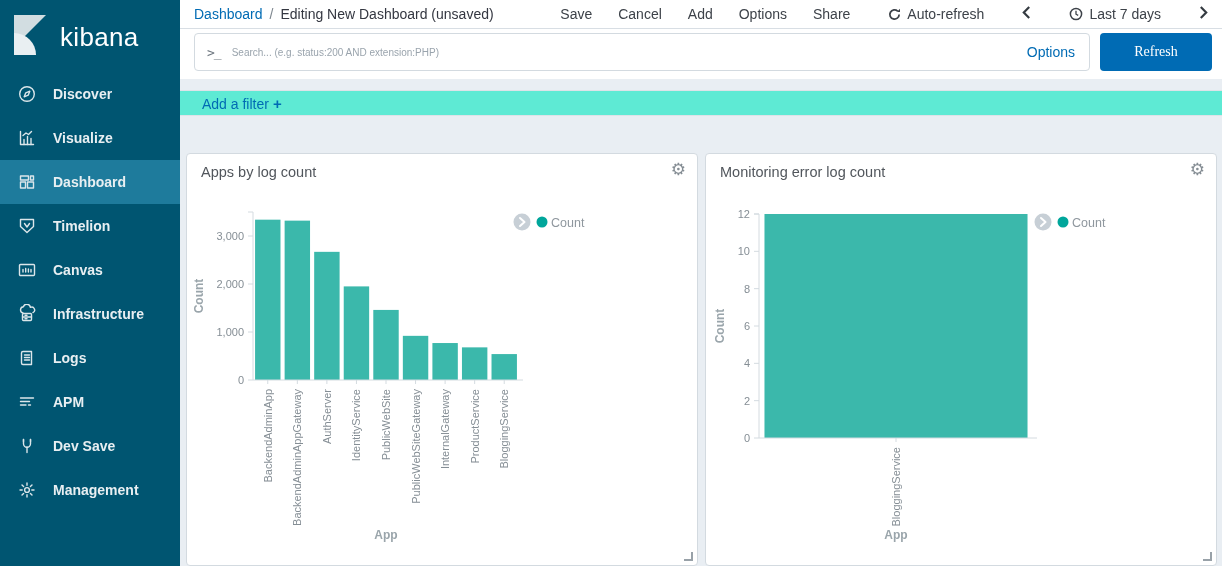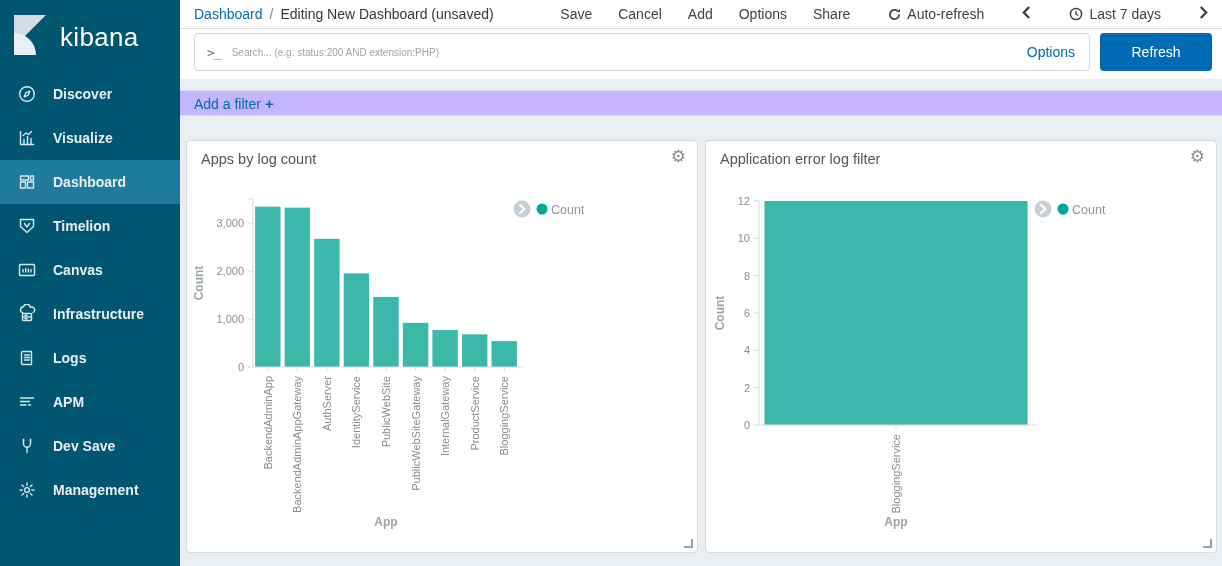--- a/index.html
+++ b/index.html
@@ -27,27 +27,27 @@
   .tm{cursor:pointer;color:#3d4249;display:flex;align-items:center;gap:6px}
   .tm svg{display:block}
   .chev{cursor:pointer;display:flex;align-items:center}
 
   .searchrow{background:#fff;height:46px;display:flex;align-items:flex-start;padding:4px 10px 0 14px;gap:10px;flex-shrink:0}
   .searchbox{flex:1;height:38px;border:1px solid #d3dae0;border-radius:4px;background:#fff;display:flex;align-items:center;box-sizing:border-box}
   .prompt{font-family:"DejaVu Sans Mono",monospace;color:#6d767f;font-size:13px;padding:0 9px 0 12px;letter-spacing:-1px}
   .searchbox input{flex:1;border:none;outline:none;font-size:10px;font-family:"Liberation Sans",sans-serif;color:#343741;background:transparent}
   .searchbox input::placeholder{color:#9aa4ad}
   .opts{color:#006bb4;font-size:14px;padding-right:14px;cursor:pointer;text-decoration:none}
-  .refresh{width:112px;height:38px;background:#006bb4;color:#fff;border:none;border-radius:4px;font-size:14px;font-family:Liberation Sans, sans-serif;cursor:pointer}
-
-  .filterbar{margin-top:11px;background:#c4b5fd;border-top:1px solid #dde3e8;border-bottom:1px solid #dde3e8;height:24px;display:flex;align-items:center;padding-left:14px;flex-shrink:0}
+  .refresh{width:112px;height:38px;background:#006bb4;color:#fff;border:none;border-radius:4px;font-size:14px;font-family:Liberation Serif, serif;cursor:pointer}
+
+  .filterbar{margin-top:11px;background:#5eead4;border-top:1px solid #dde3e8;border-bottom:1px solid #dde3e8;height:24px;display:flex;align-items:center;padding-left:22px;flex-shrink:0}
   .addfilter{color:#006bb4;font-size:14px;cursor:pointer;text-decoration:none}
   .addfilter b{font-weight:700;margin-left:4px;font-size:15px}
 
-  .dash{flex:1;padding:10px 0 0 6px;display:flex;gap:7px;align-items:center}
+  .dash{flex:1;padding:10px 0 0 6px;display:flex;gap:7px;align-items:flex-end}
   .panel{position:relative;width:512px;height:413px;background:#fff;border:1px solid #d3dae0;border-radius:4px;box-sizing:border-box}
   .ptitle{font-size:14.5px;color:#51565c;padding:10px 40px 0 14px;white-space:nowrap;overflow:hidden}
   .gear{position:absolute;top:7px;right:11px;color:#858d94;font-size:17px;cursor:pointer;line-height:1}
   .chart{position:absolute;left:0;top:0;width:510px;height:411px}
   .chart text{font-family:"Liberation Sans",sans-serif}
   .chart .tick{fill:#858e95;font-size:11px}
   .chart .axtitle{fill:#9aa5ab;font-size:12px;font-weight:700}
   .chart .lg{fill:#8f979e;font-size:12.5px}
   .rsz{position:absolute;right:4px;bottom:4px;width:7px;height:7px;border-right:2px solid #98a1a8;border-bottom:2px solid #98a1a8;cursor:nwse-resize}
 </style>
@@ -282,21 +282,21 @@
               </g>
               <g>
                 <circle cx="355" cy="68" r="5.5" fill="#00a69b"></circle>
                 <text x="364" y="72.5" class="lg">Count</text>
               </g>
             </g>
           </svg>
         <span class="rsz"></span>
       </section>
       <section class="panel">
-        <div class="ptitle">Application error log filter</div>
+        <div class="ptitle">Monitoring error log count</div>
         <span class="gear">⚙</span>
         <svg class="chart" id="chart-1" viewBox="0 0 510 411">
             <g>
               <line x1="53" y1="60" x2="53" y2="284" stroke="#d4dbe0"></line>
               <line x1="48" y1="60" x2="53" y2="60" stroke="#d4dbe0"></line>
               <line x1="48" y1="284" x2="53" y2="284" stroke="#d4dbe0"></line>
               <text x="44" y="288" text-anchor="end" class="tick">0</text>
               <line x1="48" y1="246.66666666666669" x2="53" y2="246.66666666666669" stroke="#d4dbe0"></line>
               <text x="44" y="250.66666666666669" text-anchor="end" class="tick">2</text>
               <line x1="48" y1="209.33333333333334" x2="53" y2="209.33333333333334" stroke="#d4dbe0"></line>

